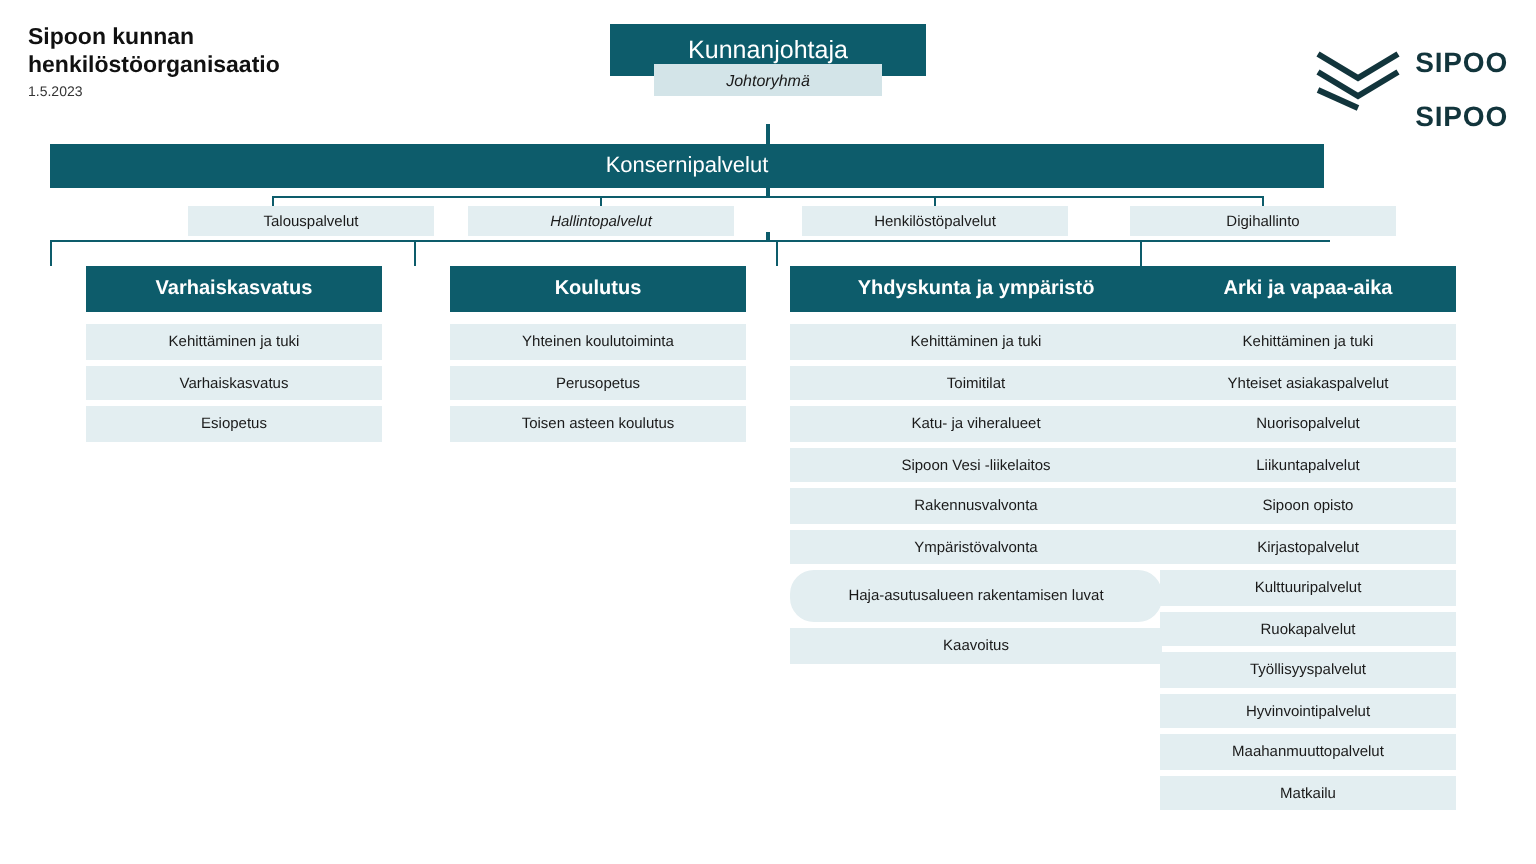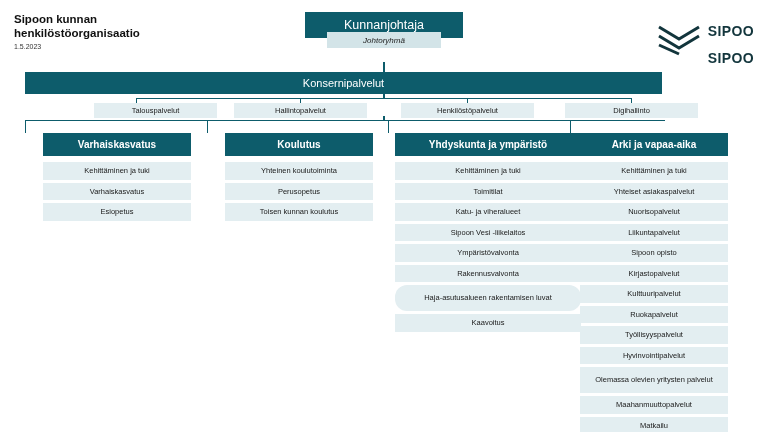--- a/index.html
+++ b/index.html
@@ -171,60 +171,59 @@
   <div class="line" style="left:388px; top:120px; width:1px; height:13px;"></div>
   <div class="line" style="left:570px; top:120px; width:1px; height:13px;"></div>
 
   <div class="box teal" style="left:305px; top:12px; width:158px; height:26px; font-size:12.5px;">Kunnanjohtaja</div>
 
   <div class="box midbox" style="left:327px; top:32px; width:114px; height:16px; font-size:8px;font-style:italic;">Johtoryhmä</div>
 
   <div class="box teal" style="left:25px; top:72px; width:637px; height:22px; font-size:11px;">Konsernipalvelut</div>
 
   <div class="box lightbox" style="left:70px; top:103px; width:123px; height:15px; font-size:7.5px;margin-left:24px;">Talouspalvelut</div>
-  <div class="box lightbox" style="left:234px; top:103px; width:133px; height:15px; font-size:7.5px;">Hallintopalvelut</div>
+  <div class="box lightbox" style="left:234px; top:103px; width:133px; height:15px; font-size:7.5px;font-style:italic;">Hallintopalvelut</div>
   <div class="box lightbox" style="left:401px; top:103px; width:133px; height:15px; font-size:7.5px;">Henkilöstöpalvelut</div>
   <div class="box lightbox" style="left:565px; top:103px; width:133px; height:15px; font-size:7.5px;">Digihallinto</div>
 
   <div class="column" style="left:43px; top:133px; width:148px;">
     <div class="col-head">Varhaiskasvatus</div>
     <div class="col-item">Kehittäminen ja tuki</div>
     <div class="col-item">Varhaiskasvatus</div>
     <div class="col-item">Esiopetus</div>
   </div>
 
   <div class="column" style="left:225px; top:133px; width:148px;">
     <div class="col-head">Koulutus</div>
     <div class="col-item">Yhteinen koulutoiminta</div>
     <div class="col-item">Perusopetus</div>
-    <div class="col-item">Toisen kunnan koulutus</div>
+    <div class="col-item">Toisen asteen koulutus</div>
   </div>
 
   <div class="column" style="left:395px; top:133px; width:186px;">
     <div class="col-head">Yhdyskunta ja ympäristö</div>
     <div class="col-item">Kehittäminen ja tuki</div>
     <div class="col-item">Toimitilat</div>
     <div class="col-item">Katu- ja viheralueet</div>
     <div class="col-item">Sipoon Vesi -liikelaitos</div>
+    <div class="col-item">Rakennusvalvonta</div>
     <div class="col-item">Ympäristövalvonta</div>
-    <div class="col-item">Rakennusvalvonta</div>
     <div class="col-item" style="min-height:26px;border-radius:12px;">Haja-asutusalueen rakentamisen luvat</div>
     <div class="col-item">Kaavoitus</div>
   </div>
 
   <div class="column" style="left:580px; top:133px; width:148px;">
     <div class="col-head">Arki ja vapaa-aika</div>
     <div class="col-item">Kehittäminen ja tuki</div>
     <div class="col-item">Yhteiset asiakaspalvelut</div>
     <div class="col-item">Nuorisopalvelut</div>
     <div class="col-item">Liikuntapalvelut</div>
     <div class="col-item">Sipoon opisto</div>
     <div class="col-item">Kirjastopalvelut</div>
     <div class="col-item">Kulttuuripalvelut</div>
     <div class="col-item">Ruokapalvelut</div>
     <div class="col-item">Työllisyyspalvelut</div>
     <div class="col-item">Hyvinvointipalvelut</div>
-    <div class="col-item" style="min-height:26px;">Olemassa olevien yritysten palvelut</div>
     <div class="col-item">Maahanmuuttopalvelut</div>
     <div class="col-item">Matkailu</div>
   </div>
 
 </div>
 
 </body></html>

